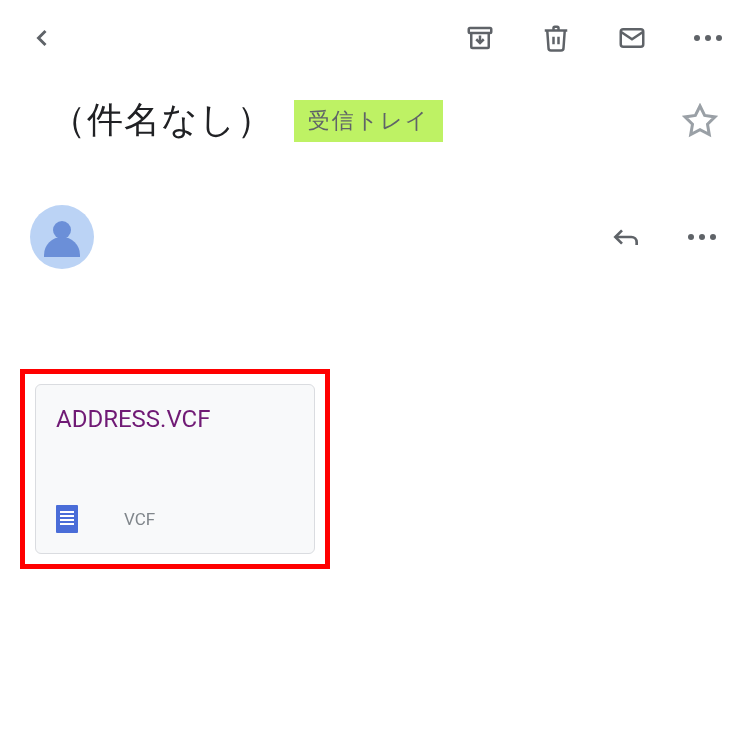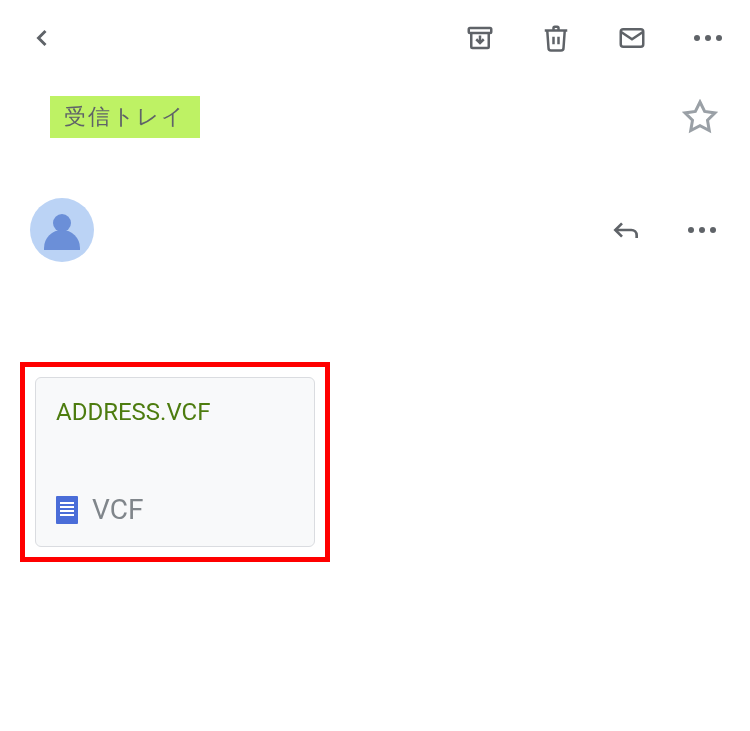--- a/index.html
+++ b/index.html
@@ -125,21 +125,21 @@
       border-radius: 6px;
       background: #f8f9fa;
       padding: 20px;
       display: flex;
       flex-direction: column;
       justify-content: space-between;
       cursor: pointer;
     }
     .attachment-name {
       font-size: 24px;
-      color: #4d7c0f;
+      color: #701a75;
       font-weight: 400;
     }
     .attachment-footer {
       display: flex;
       align-items: center;
       gap: 14px;
     }
     .file-icon {
       width: 22px;
       height: 28px;
@@ -151,22 +151,23 @@
       content: "";
       position: absolute;
       top: 6px;
       left: 4px;
       right: 4px;
       height: 2px;
       background: #fff;
       box-shadow: 0 4px 0 #fff, 0 8px 0 #fff, 0 12px 0 #fff;
     }
     .attachment-type {
-      font-size: 28px;
+      font-size: 17px;
       color: #80868b;
+      margin-left: 32px;
     }
     .dots {
       display: flex;
       gap: 5px;
     }
     .dots span {
       width: 6px;
       height: 6px;
       background: #5f6368;
       border-radius: 50%;
@@ -211,20 +212,21 @@
       <div class="dots">
         <span></span>
           <span></span>
           <span></span>
       </div>
     </div>
   </div>
 </div>
 
 <div class="subject-row">
+  <span class="subject">（件名なし）</span>
   <span class="label-chip">受信トレイ</span>
   <div class="star-btn">
     <svg width="36" height="36" viewBox="0 0 24 24" fill="none" stroke="#9aa0a6" stroke-width="2">
       <polygon points="12 2 15.09 8.26 22 9.27 17 14.14 18.18 21.02 12 17.77 5.82 21.02 7 14.14 2 9.27 8.91 8.26 12 2"></polygon>
     </svg>
   </div>
 </div>
 
 <div class="sender-row">
   <div class="avatar">

